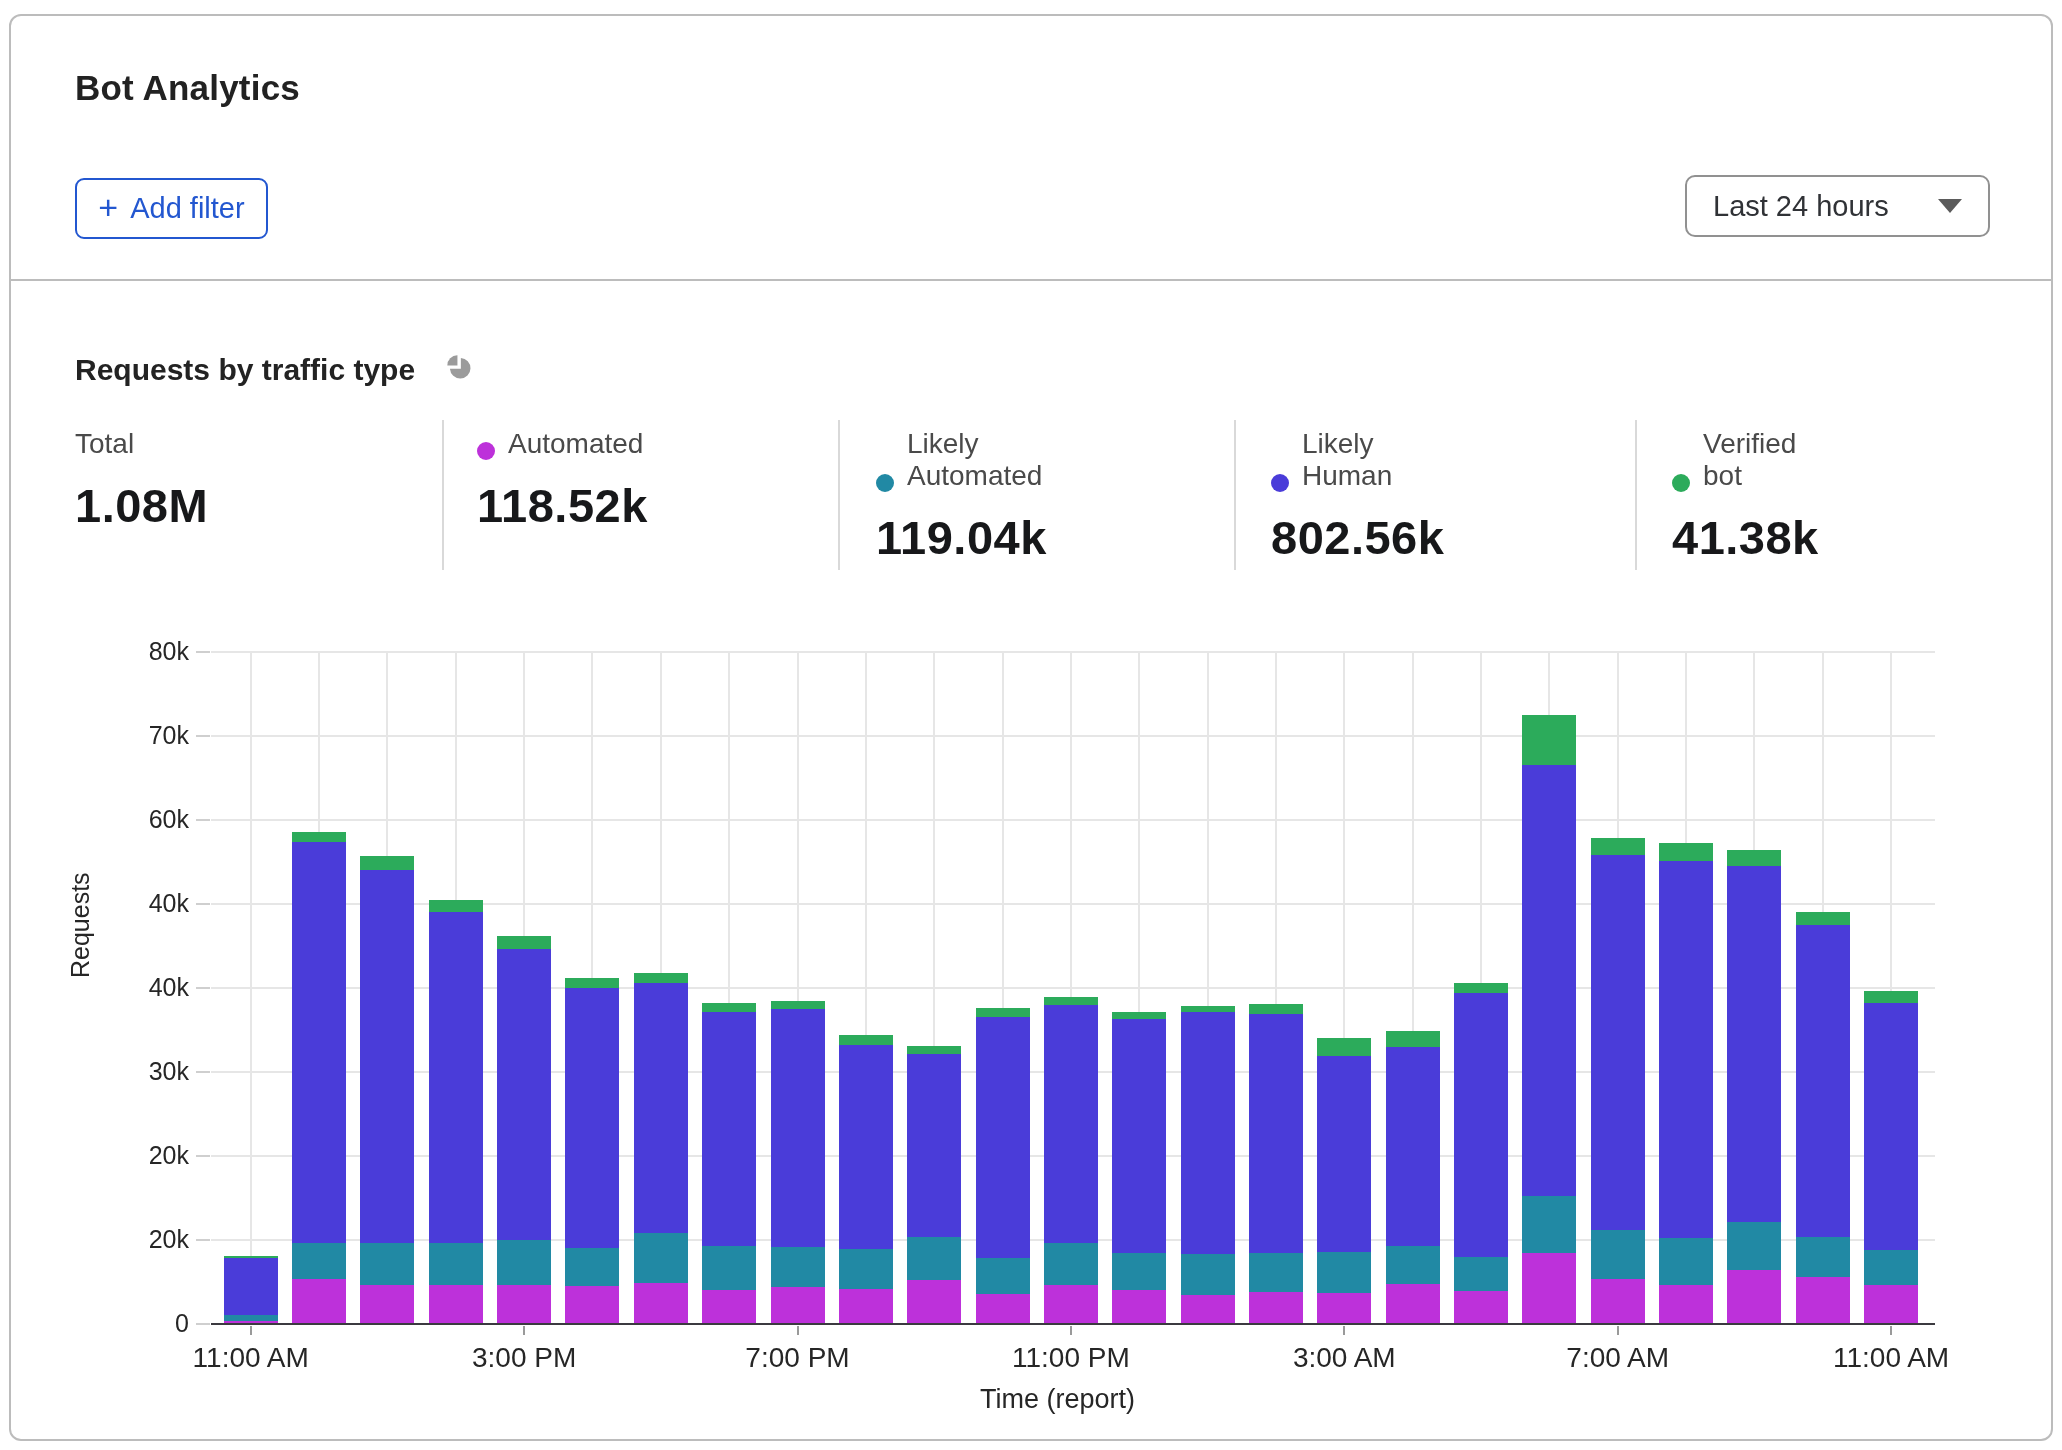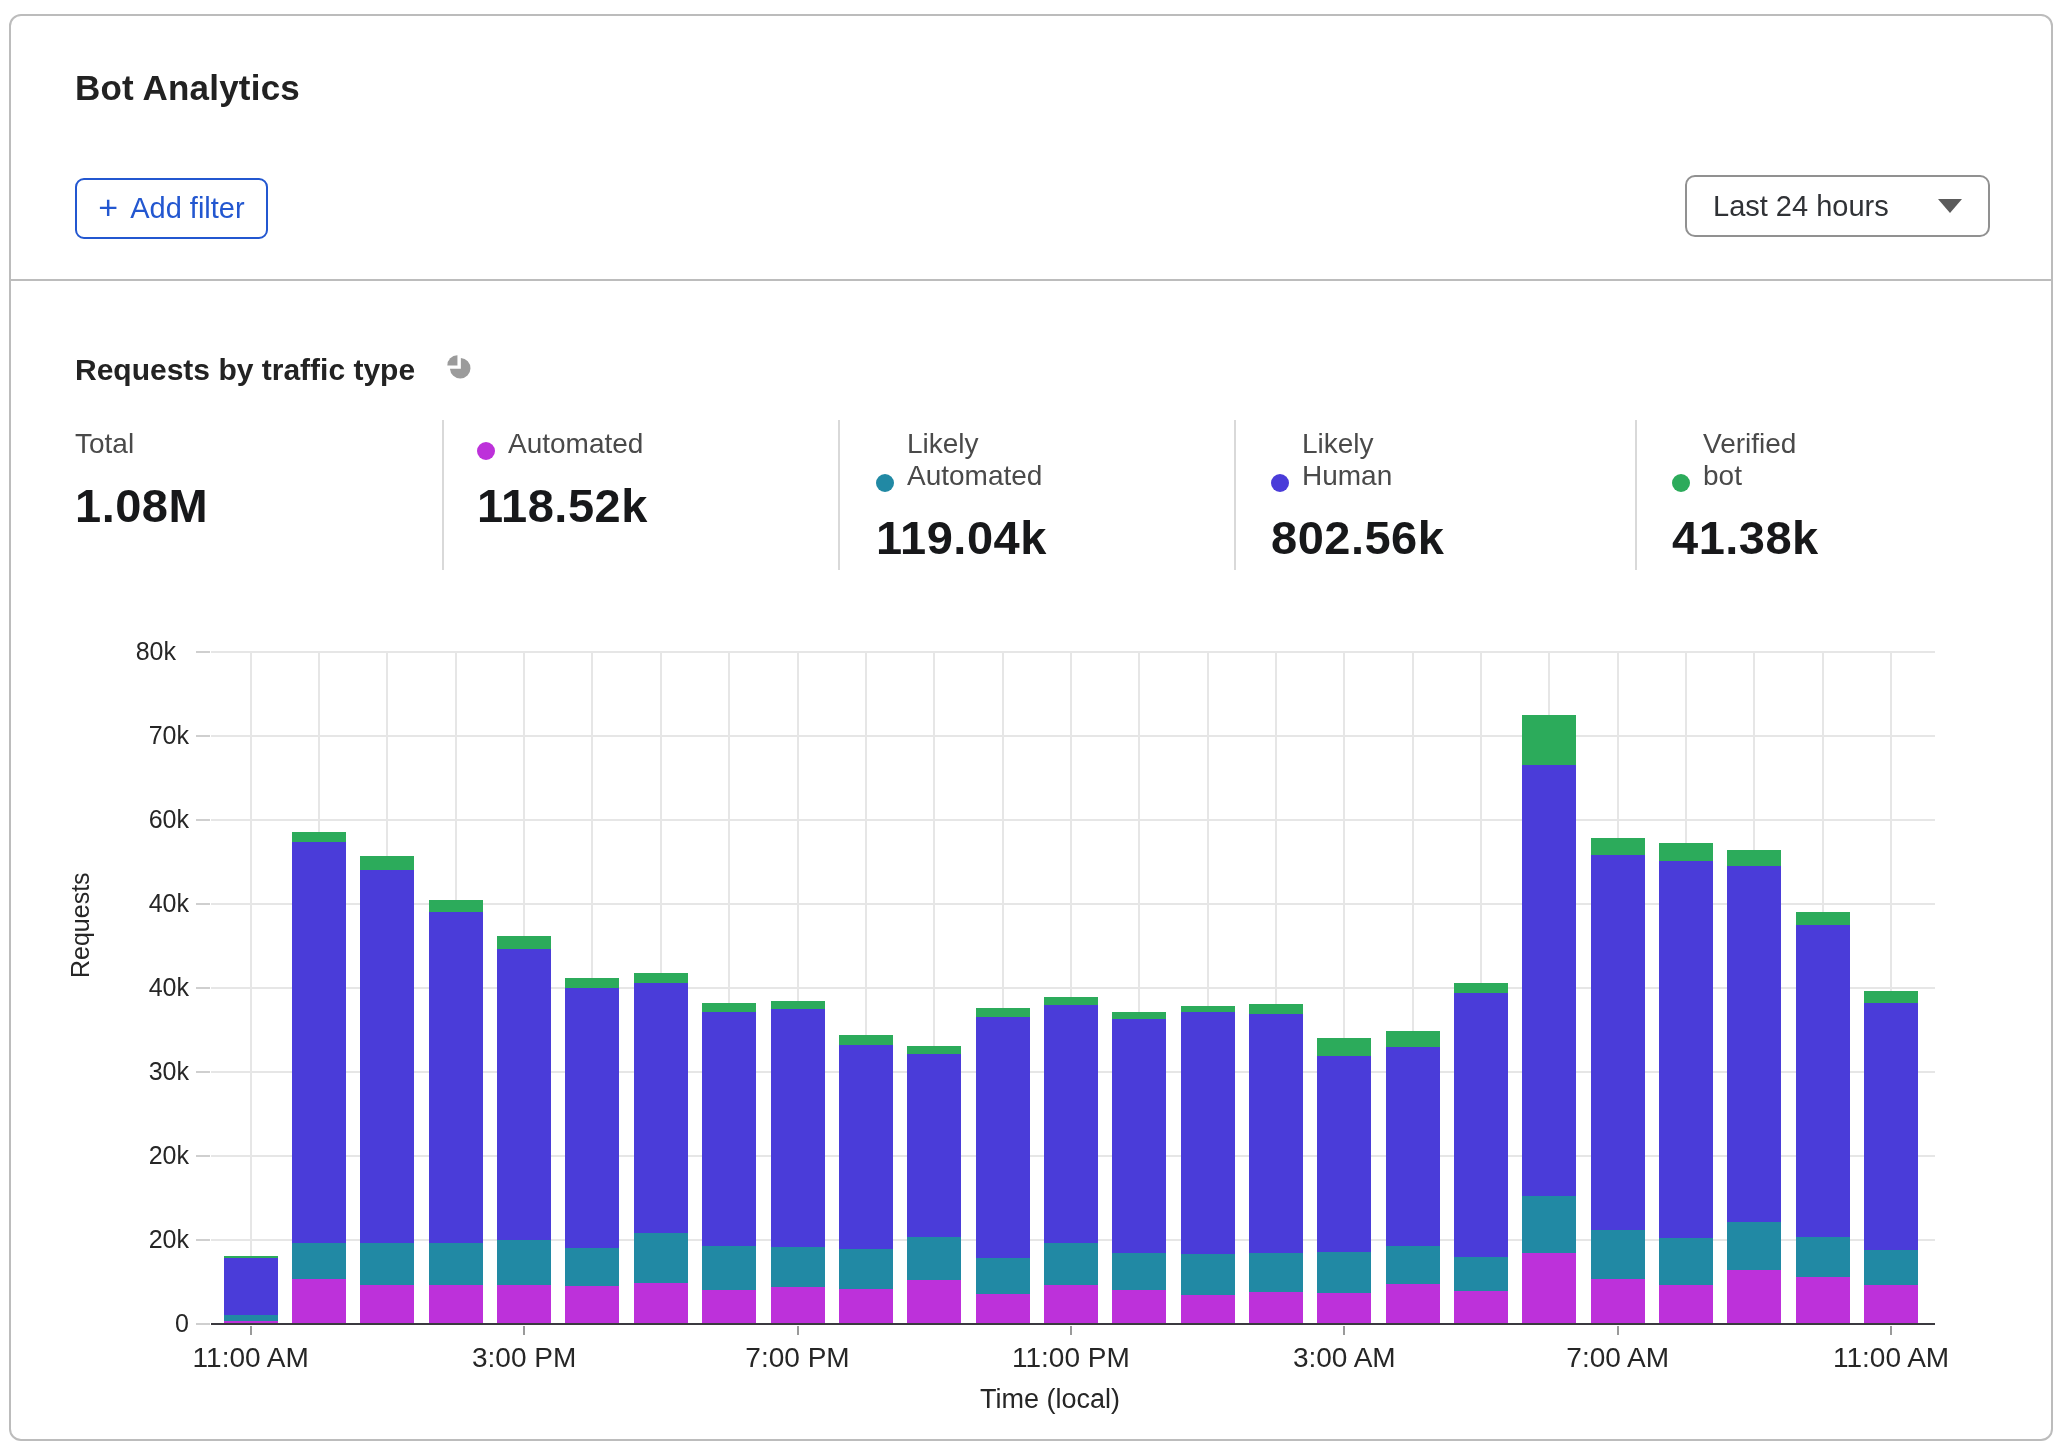--- a/index.html
+++ b/index.html
@@ -140,21 +140,21 @@
       <div class="ytick-dash" style="left: 196px; top: 903px;"></div>
       <div class="ytick-label" style="left: 99px; top: 889px;">40k</div>
       <div class="hgrid" style="left: 211px; top: 819px; width: 1724px; height: 2px;"></div>
       <div class="ytick-dash" style="left: 196px; top: 819px;"></div>
       <div class="ytick-label" style="left: 99px; top: 805px;">60k</div>
       <div class="hgrid" style="left: 211px; top: 735px; width: 1724px; height: 2px;"></div>
       <div class="ytick-dash" style="left: 196px; top: 735px;"></div>
       <div class="ytick-label" style="left: 99px; top: 721px;">70k</div>
       <div class="hgrid" style="left: 211px; top: 651px; width: 1724px; height: 2px;"></div>
       <div class="ytick-dash" style="left: 196px; top: 651px;"></div>
-      <div class="ytick-label" style="left: 86px; top: 637px;">80k</div>
+      <div class="ytick-label" style="left: 99px; top: 637px;">80k</div>
       <div class="vgrid" style="left: 249.7px; top: 652px; width: 2px; height: 672px;"></div>
       <div class="vgrid" style="left: 318.05px; top: 652px; width: 2px; height: 672px;"></div>
       <div class="vgrid" style="left: 386.4px; top: 652px; width: 2px; height: 672px;"></div>
       <div class="vgrid" style="left: 454.75px; top: 652px; width: 2px; height: 672px;"></div>
       <div class="vgrid" style="left: 523.1px; top: 652px; width: 2px; height: 672px;"></div>
       <div class="vgrid" style="left: 591.45px; top: 652px; width: 2px; height: 672px;"></div>
       <div class="vgrid" style="left: 659.8px; top: 652px; width: 2px; height: 672px;"></div>
       <div class="vgrid" style="left: 728.15px; top: 652px; width: 2px; height: 672px;"></div>
       <div class="vgrid" style="left: 796.5px; top: 652px; width: 2px; height: 672px;"></div>
       <div class="vgrid" style="left: 864.85px; top: 652px; width: 2px; height: 672px;"></div>
@@ -284,14 +284,14 @@
       <div class="xtick-label" style="left: 960.9px; top: 1342px;">11:00 PM</div>
       <div class="xtick-mark" style="left: 1343.3px; top: 1326px;"></div>
       <div class="xtick-label" style="left: 1234.3px; top: 1342px;">3:00 AM</div>
       <div class="xtick-mark" style="left: 1616.7px; top: 1326px;"></div>
       <div class="xtick-label" style="left: 1507.7px; top: 1342px;">7:00 AM</div>
       <div class="xtick-mark" style="left: 1890.1px; top: 1326px;"></div>
       <div class="xtick-label" style="left: 1781.1px; top: 1342px;">11:00 AM</div>
     </div>
 
   <div class="ylabel">Requests</div>
-  <div class="xlabel">Time (local)</div>
+  <div class="xlabel">Time (report)</div>
 </div>
 
 </body></html>

